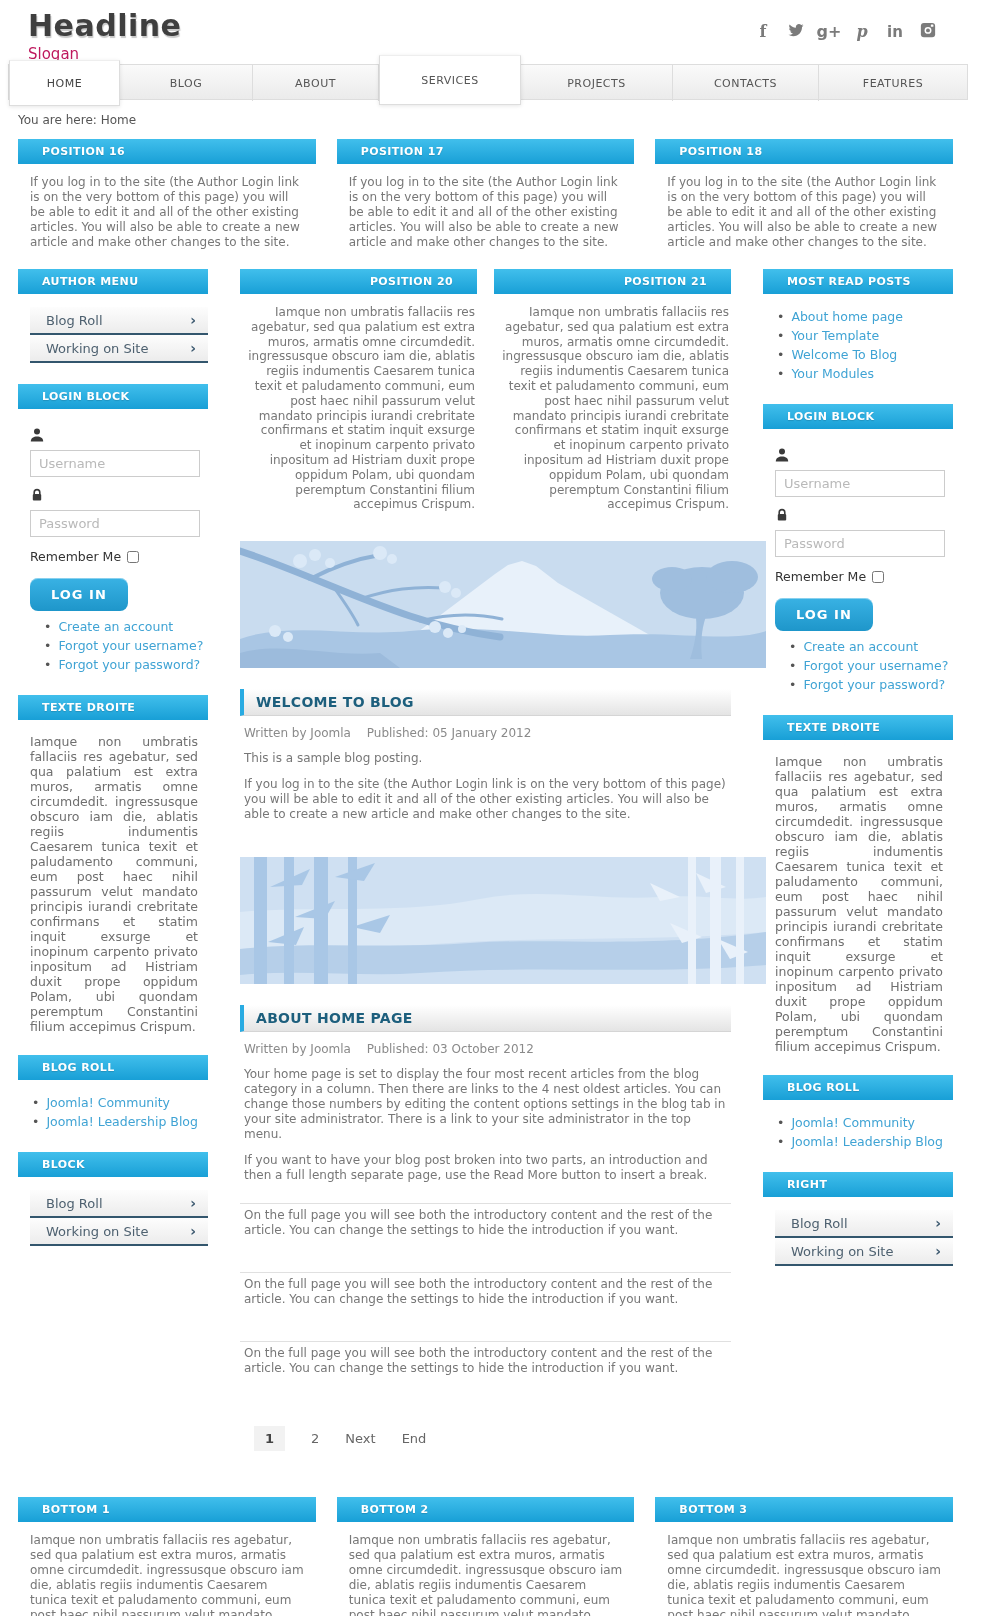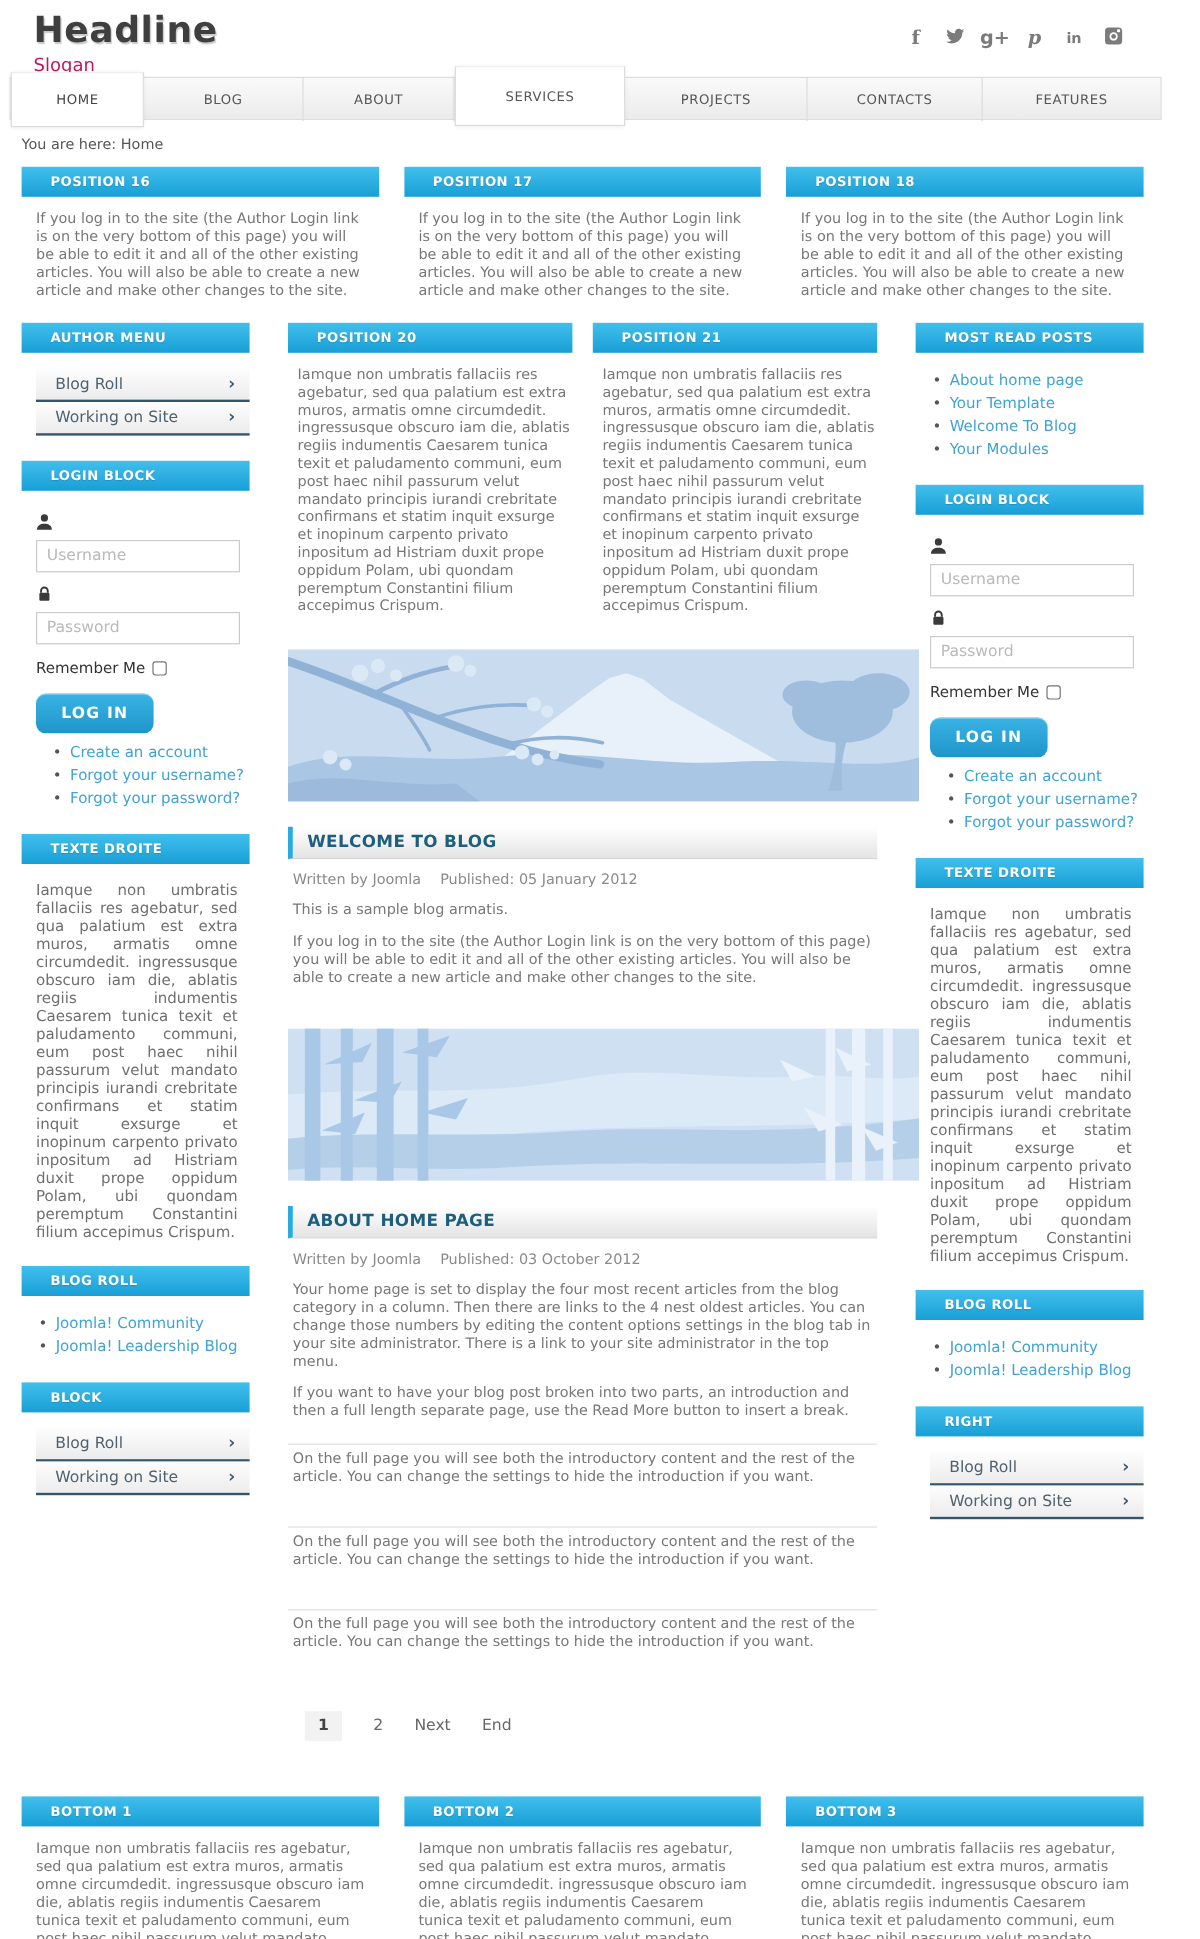--- a/index.html
+++ b/index.html
@@ -98,21 +98,21 @@
   .link-list li { font-size:12.5px; line-height:19px; color:#555; }
   .link-list li::before { content:"•"; color:#555; margin-right:7px; }
   .link-list a { color:#3fa3d4; text-decoration:none; cursor:pointer; }
 
   
   .tx-body { font-size:12.5px; line-height:15px; color:#6f6f6f; text-align:justify;
     padding:14px 10px 0 12px; }
 
   
   .mid-cols { display:flex; gap:17px; }
-  .mid-cols .mcol { flex:1; min-width:0; }
+  .mid-cols .mcol { flex:1; min-width:0;text-align:right; }
   .mid-cols p { font-size:12px; line-height:14.8px; color:#777; padding:11px 2px 0 8px; }
   .banner { margin-top:29px; width:526px; height:127px; display:block; }
   .art-h {
     margin-top:21px; height:27px; display:flex; align-items:center;
     background:linear-gradient(#ffffff,#e4e4e4);
     border-left:4px solid #29abe2; border-bottom:1px solid #d5d5d5;
     padding-left:12px;
     color:#1d5f7d; font-size:14px; font-weight:bold; letter-spacing:0.3px;
   }
   .byline { font-size:12px; color:#8a8a8a; margin:10px 0 0 4px; }
@@ -146,21 +146,21 @@
               <path d="M22 5.9c-.7.3-1.5.6-2.3.7.8-.5 1.5-1.3 1.8-2.3-.8.5-1.6.8-2.6 1-.7-.8-1.8-1.3-3-1.3-2.3 0-4.1 1.8-4.1 4.1 0 .3 0 .6.1.9-3.4-.2-6.4-1.8-8.4-4.3-.4.6-.6 1.3-.6 2.1 0 1.4.7 2.7 1.8 3.4-.7 0-1.3-.2-1.9-.5v.1c0 2 1.4 3.6 3.3 4-.3.1-.7.1-1.1.1-.3 0-.5 0-.8-.1.5 1.6 2 2.8 3.8 2.8-1.4 1.1-3.2 1.8-5.1 1.8H2c1.8 1.2 4 1.8 6.3 1.8 7.5 0 11.7-6.3 11.7-11.7v-.5c.8-.6 1.5-1.3 2-2.1z"></path>
             </svg></span>
         </a>
       <a>
           <span class="soc-txt">g+</span>
         </a>
       <a>
           <span class="soc-txt serif" style="font-style:italic">p</span>
         </a>
       <a>
-          <span class="soc-txt" style="font-size:12px">in</span>
+          <span class="soc-txt" style="font-size:15px">in</span>
         </a>
       <a>
           <span><svg width="18" height="18" viewBox="0 0 24 24">
               <rect x="2.5" y="2.5" width="19" height="19" rx="4" fill="#7b7b7b"></rect>
               <circle cx="12" cy="12.5" r="4.6" fill="#fff"></circle>
               <circle cx="12" cy="12.5" r="2.6" fill="#7b7b7b"></circle>
               <rect x="15.8" y="4.6" width="3.4" height="3.2" rx="0.8" fill="#fff"></rect>
             </svg></span>
         </a>
     </div>
@@ -314,21 +314,21 @@
           <path d="M455,70 C458,85 456,100 450,118 L462,118 C460,100 462,84 468,70 Z"></path>
         </g>
       </svg>
 
       <div class="art">
         <div class="art-h">WELCOME TO BLOG</div>
         <div class="byline">
           <span>Written by Joomla</span><span class="sep"></span>
           <span>Published: 05 January 2012</span>
         </div>
-        <p>This is a sample blog armatis.</p>
+        <p>This is a sample blog posting.</p>
         <p>If you log in to the site (the Author Login link is on the very bottom of this page) you will be able to edit it and all of the other existing articles. You will also be able to create a new article and make other changes to the site.</p>
       </div>
 
       <svg class="banner" style="margin-top:35px" viewBox="0 0 526 127" preserveAspectRatio="none">
         <rect width="526" height="127" fill="#cfe0f2"></rect>
         <path d="M0,55 C80,48 160,58 240,42 C300,30 360,44 420,40 C460,37 500,45 526,40 L526,75 C420,85 300,78 180,88 C120,92 60,86 0,92 Z" fill="#dce9f6"></path>
         <path d="M0,92 C70,84 150,92 230,86 C320,80 400,92 526,75 L526,108 C400,118 300,108 180,116 C120,120 60,112 0,118 Z" fill="#b6cfe9"></path>
         <g fill="#a9c7e6">
           <rect x="14" y="0" width="13" height="127"></rect>
           <rect x="44" y="0" width="10" height="127"></rect>

